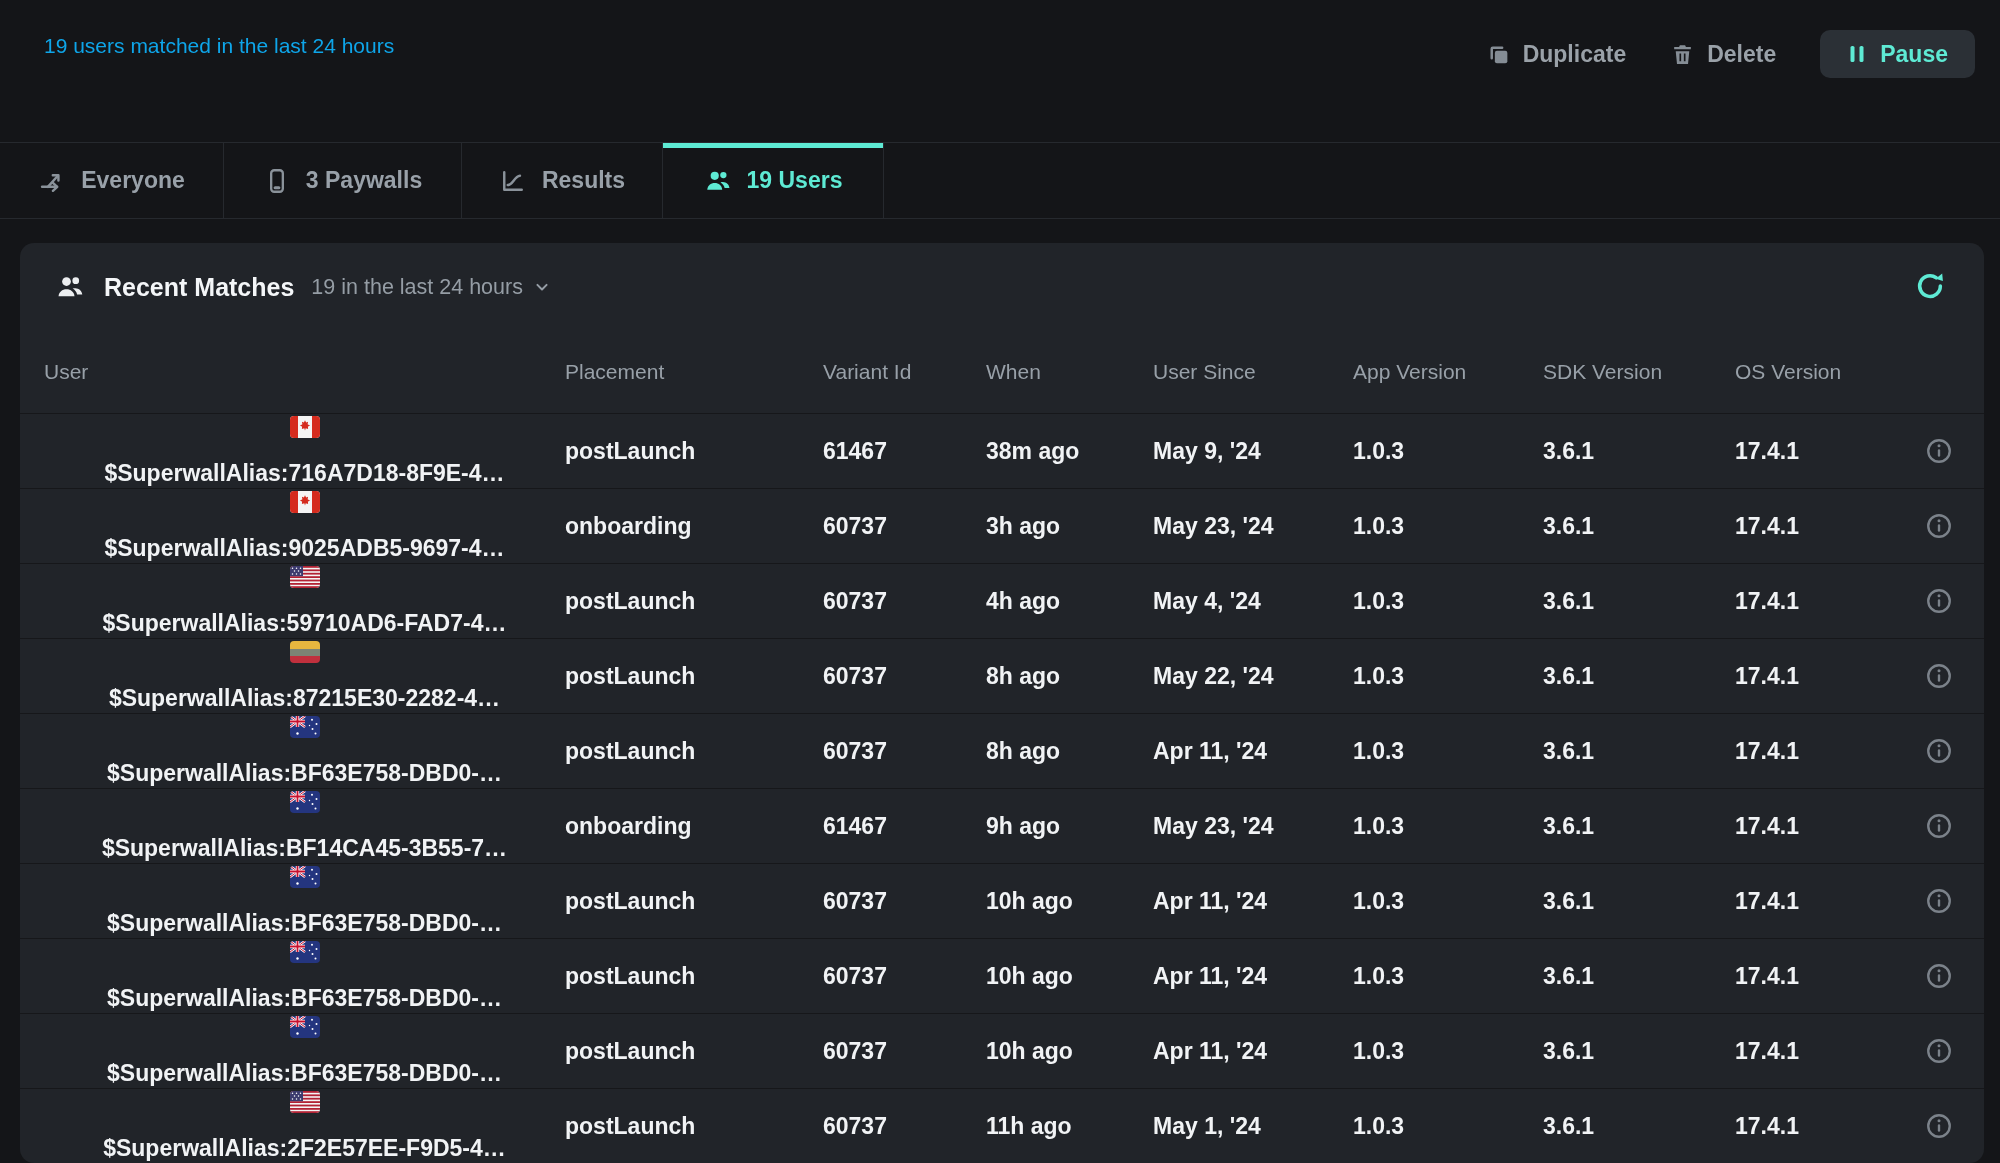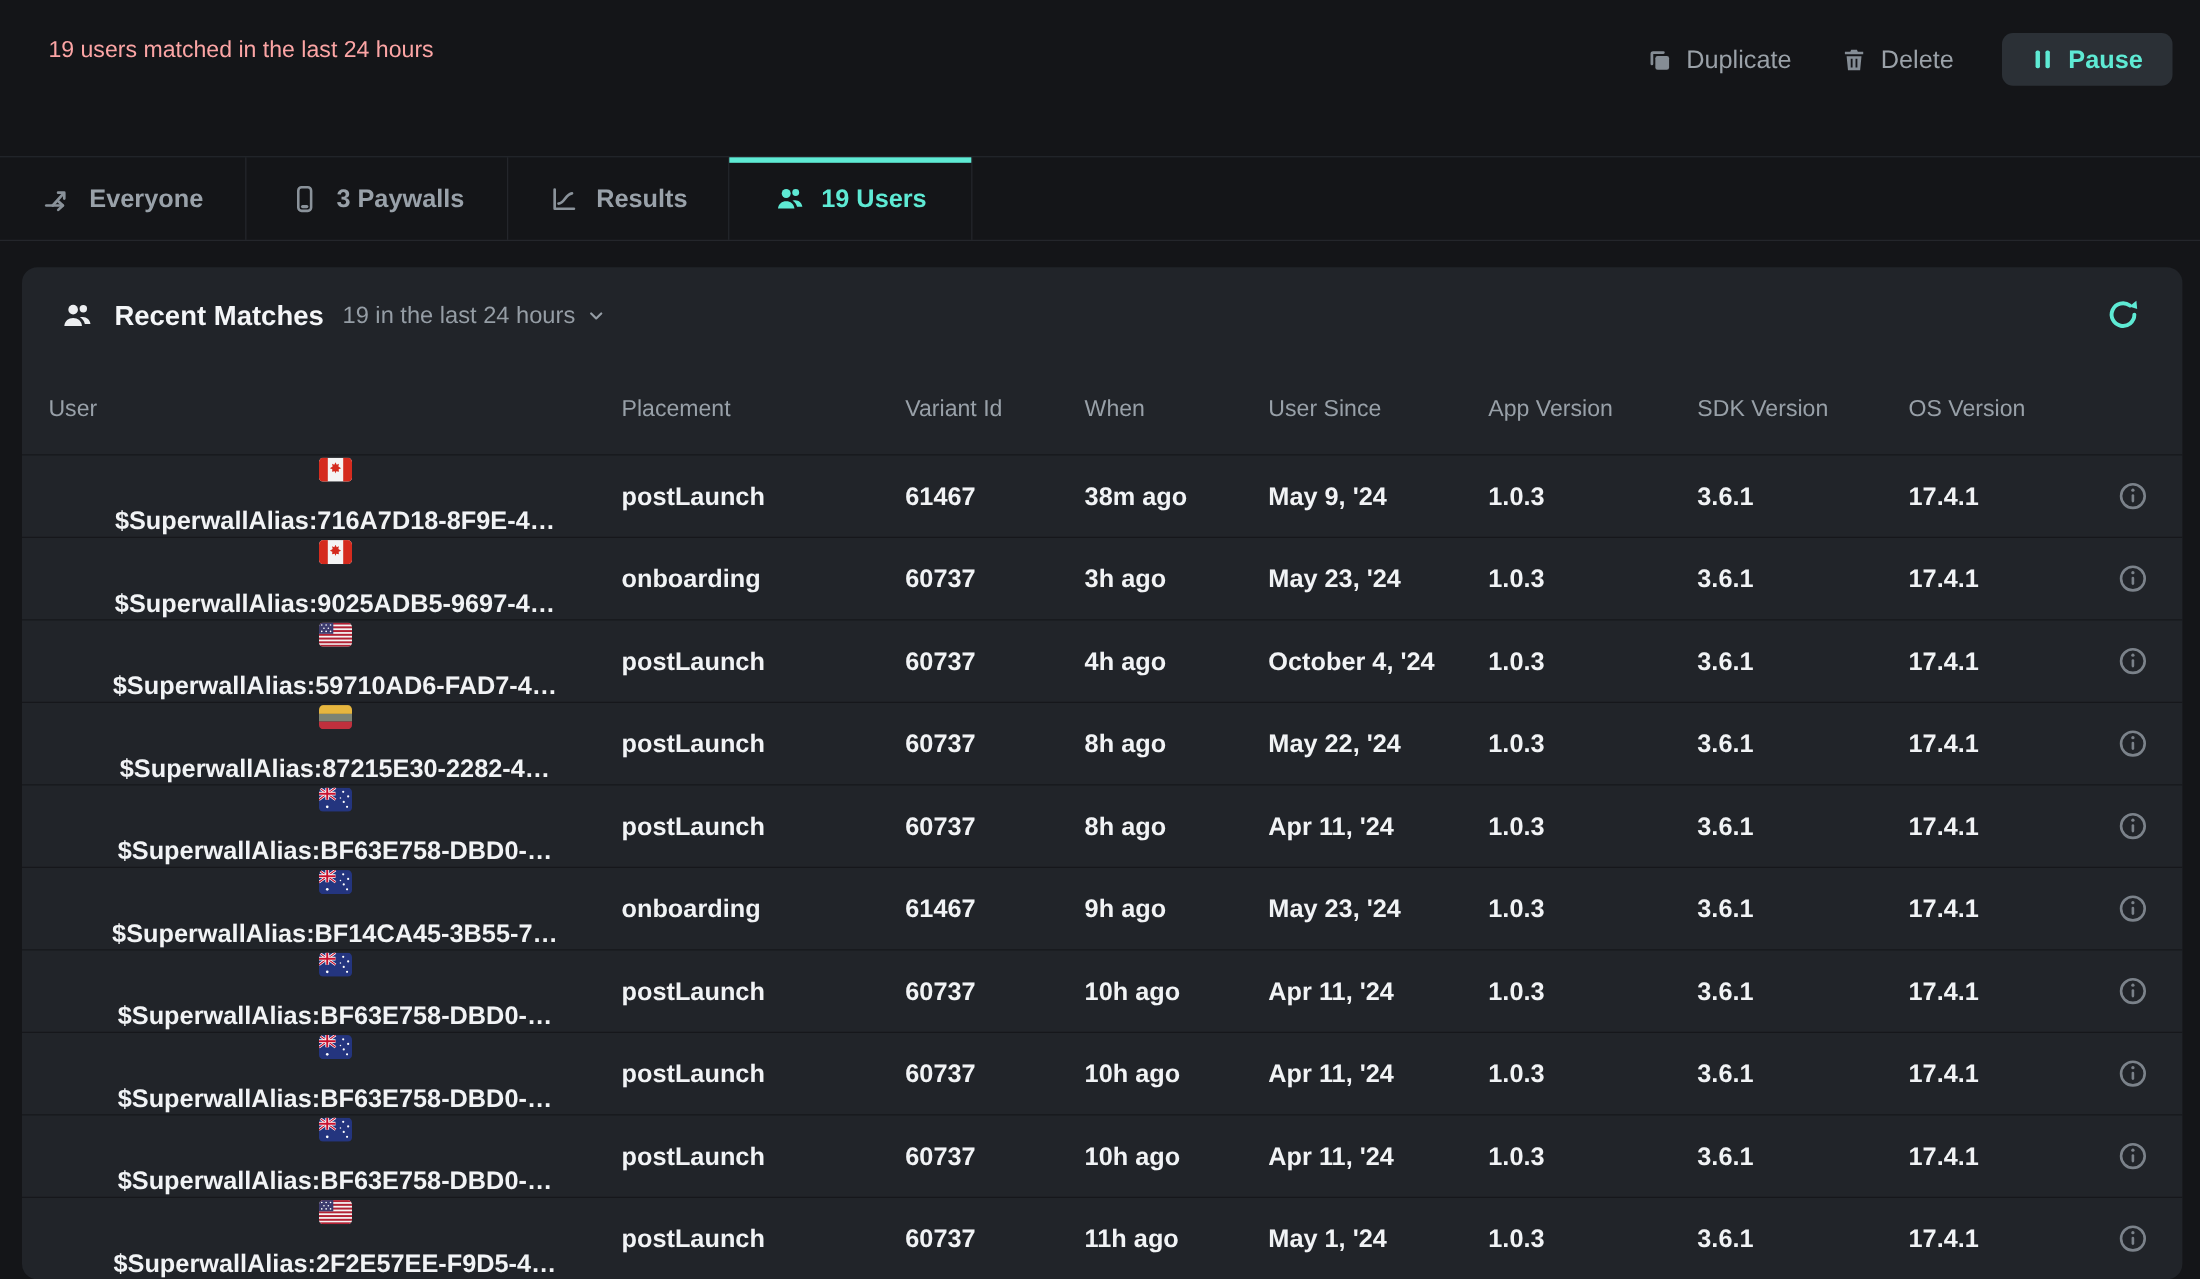--- a/index.html
+++ b/index.html
@@ -22,24 +22,24 @@
     position:relative;
   }
   svg{display:block;}
 
   
   .page-header{height:142px;position:relative;padding:25px 0 0 44px;}
   .title-row{display:flex;align-items:center;gap:16px;}
   .title-row .big-users-icon{color:#e9ebee;}
   .page-title{font-size:31px;font-weight:700;color:#9aa2ab;letter-spacing:.2px;}
   .edit-icon{color:#8b9299;margin-left:2px;cursor:pointer;}
-  .page-subtitle{margin-top:9px;font-size:21px;color:#fca5a5;}
+  .page-subtitle{margin-top:9px;font-size:21px;color:#0ea5e9;}
 
   .header-actions{position:absolute;top:30px;right:25px;display:flex;align-items:center;gap:44px;}
-  .text-btn{display:flex;align-items:center;gap:12px;color:#9aa1a8;font-size:23px;font-weight:400;cursor:pointer;background:none;border:none;font-family:inherit;}
+  .text-btn{display:flex;align-items:center;gap:12px;color:#9aa1a8;font-size:23px;font-weight:700;cursor:pointer;background:none;border:none;font-family:inherit;}
   .text-btn svg{color:#858d95;}
   .pause-btn{display:flex;align-items:center;gap:13px;background:var(--pause-bg);color:var(--accent);
     font-size:23px;font-weight:700;border:none;border-radius:10px;height:48px;padding:0 27px;cursor:pointer;font-family:inherit;}
 
   
   .tab-bar{height:77px;display:flex;border-top:1px solid var(--line);border-bottom:1px solid var(--line);}
   .tab{position:relative;display:flex;align-items:center;justify-content:center;gap:15px;
     border-right:1px solid var(--line);color:#99a1a9;font-size:23px;font-weight:700;cursor:pointer;}
   .tab svg{color:#8a929a;}
   .tab.active{color:var(--accent);}
@@ -281,21 +281,21 @@
                 <circle cx="6.5" cy="8" r=".75"></circle>
                 <circle cx="10.5" cy="8" r=".75"></circle>
               </g>
             </svg>
           </span>
       <span class="user-alias">$SuperwallAlias:59710AD6-FAD7-4…</span>
     </div>
     <div>postLaunch</div>
     <div>60737</div>
     <div>4h ago</div>
-    <div>October 4, '24</div>
+    <div>May 4, '24</div>
     <div>1.0.3</div>
     <div>3.6.1</div>
     <div>17.4.1</div>
     <div class="info-cell">
       <button class="info-btn">
         <span>
           <svg width="30" height="30" viewBox="0 0 24 24">
                 <circle cx="12" cy="12" r="8.6" fill="none" stroke="currentColor" stroke-width="1.9"></circle>
                 <rect x="11.05" y="10.6" width="1.9" height="6" rx=".95" fill="currentColor"></rect>
                 <circle cx="12" cy="7.7" r="1.2" fill="currentColor"></circle>

